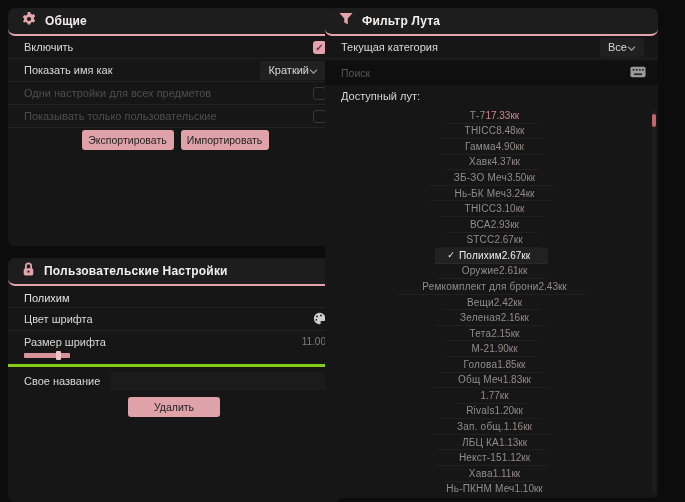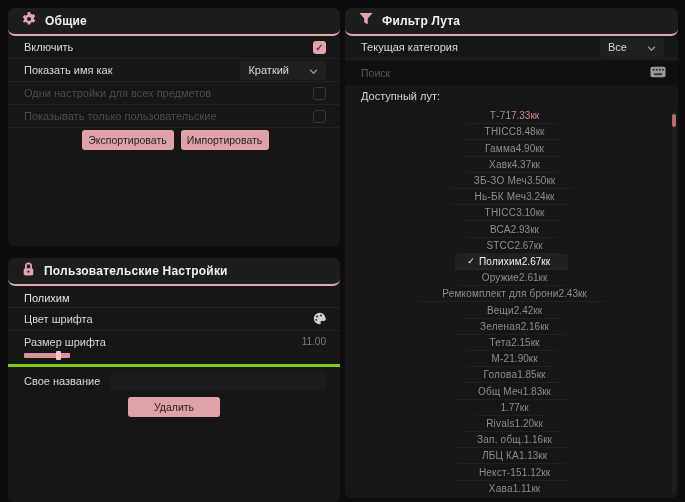--- a/index.html
+++ b/index.html
@@ -12,21 +12,21 @@
     color:#dcdcdc;
   }
   .panel {
     position:absolute;
     background:#161616;
     border-radius:6px;
     overflow:hidden;
   }
   #panel-general { left:8px; top:8px; width:332px; height:238px; }
   #panel-user    { left:8px; top:258px; width:332px; height:244px; }
-  #panel-filter  { left:345px; top:8px; width:333px; height:490px; }
+  #panel-filter  { left:325px; top:8px; width:333px; height:490px; }
 
   .panel-header {
     height:28px;
     background:#1d1d1d;
     display:flex; align-items:center; gap:9px;
     padding:0 14px;
     border-bottom:2px solid #e3a4ab;
     border-radius:7px;
   }
   .panel-title { font-size:12px; font-weight:bold; color:#f1eeee; letter-spacing:.2px; }
@@ -44,21 +44,21 @@
 
   .checkbox {
     width:13px; height:13px; border-radius:3px;
     background:#e3a4ab;
     display:flex; align-items:center; justify-content:center;
     font-size:10px; font-weight:bold; color:#6d3138;
   }
   .checkbox.empty { background:transparent; border:1px solid #373737; color:transparent; }
 
   .dropdown {
-    display:flex; align-items:center; gap:20px;
+    display:flex; align-items:center; gap:0;
     background:rgba(255,255,255,0.045);
     border-radius:3px;
     padding:3px 8px;
     color:#d6d6d6; font-size:11px;
   }
   .chev { margin-top:1px; }
 
   .btn {
     background:#dfa2a8;
     color:#242424;
@@ -357,17 +357,22 @@
       <div class="lrow">
         <span class="lcheck"></span>
         <span class="lname">Некст-15</span>
         <span class="lval">1.12кк</span>
       </div>
       <div class="lrow">
         <span class="lcheck"></span>
         <span class="lname">Хава</span>
         <span class="lval">1.11кк</span>
       </div>
+      <div class="lrow">
+        <span class="lcheck"></span>
+        <span class="lname">Нь-ПКНМ Меч</span>
+        <span class="lval">1.10кк</span>
+      </div>
     </div>
   <div class="scrollbar-track">
     <div class="scrollbar-thumb"></div>
   </div>
 </div>
 
 </body></html>

